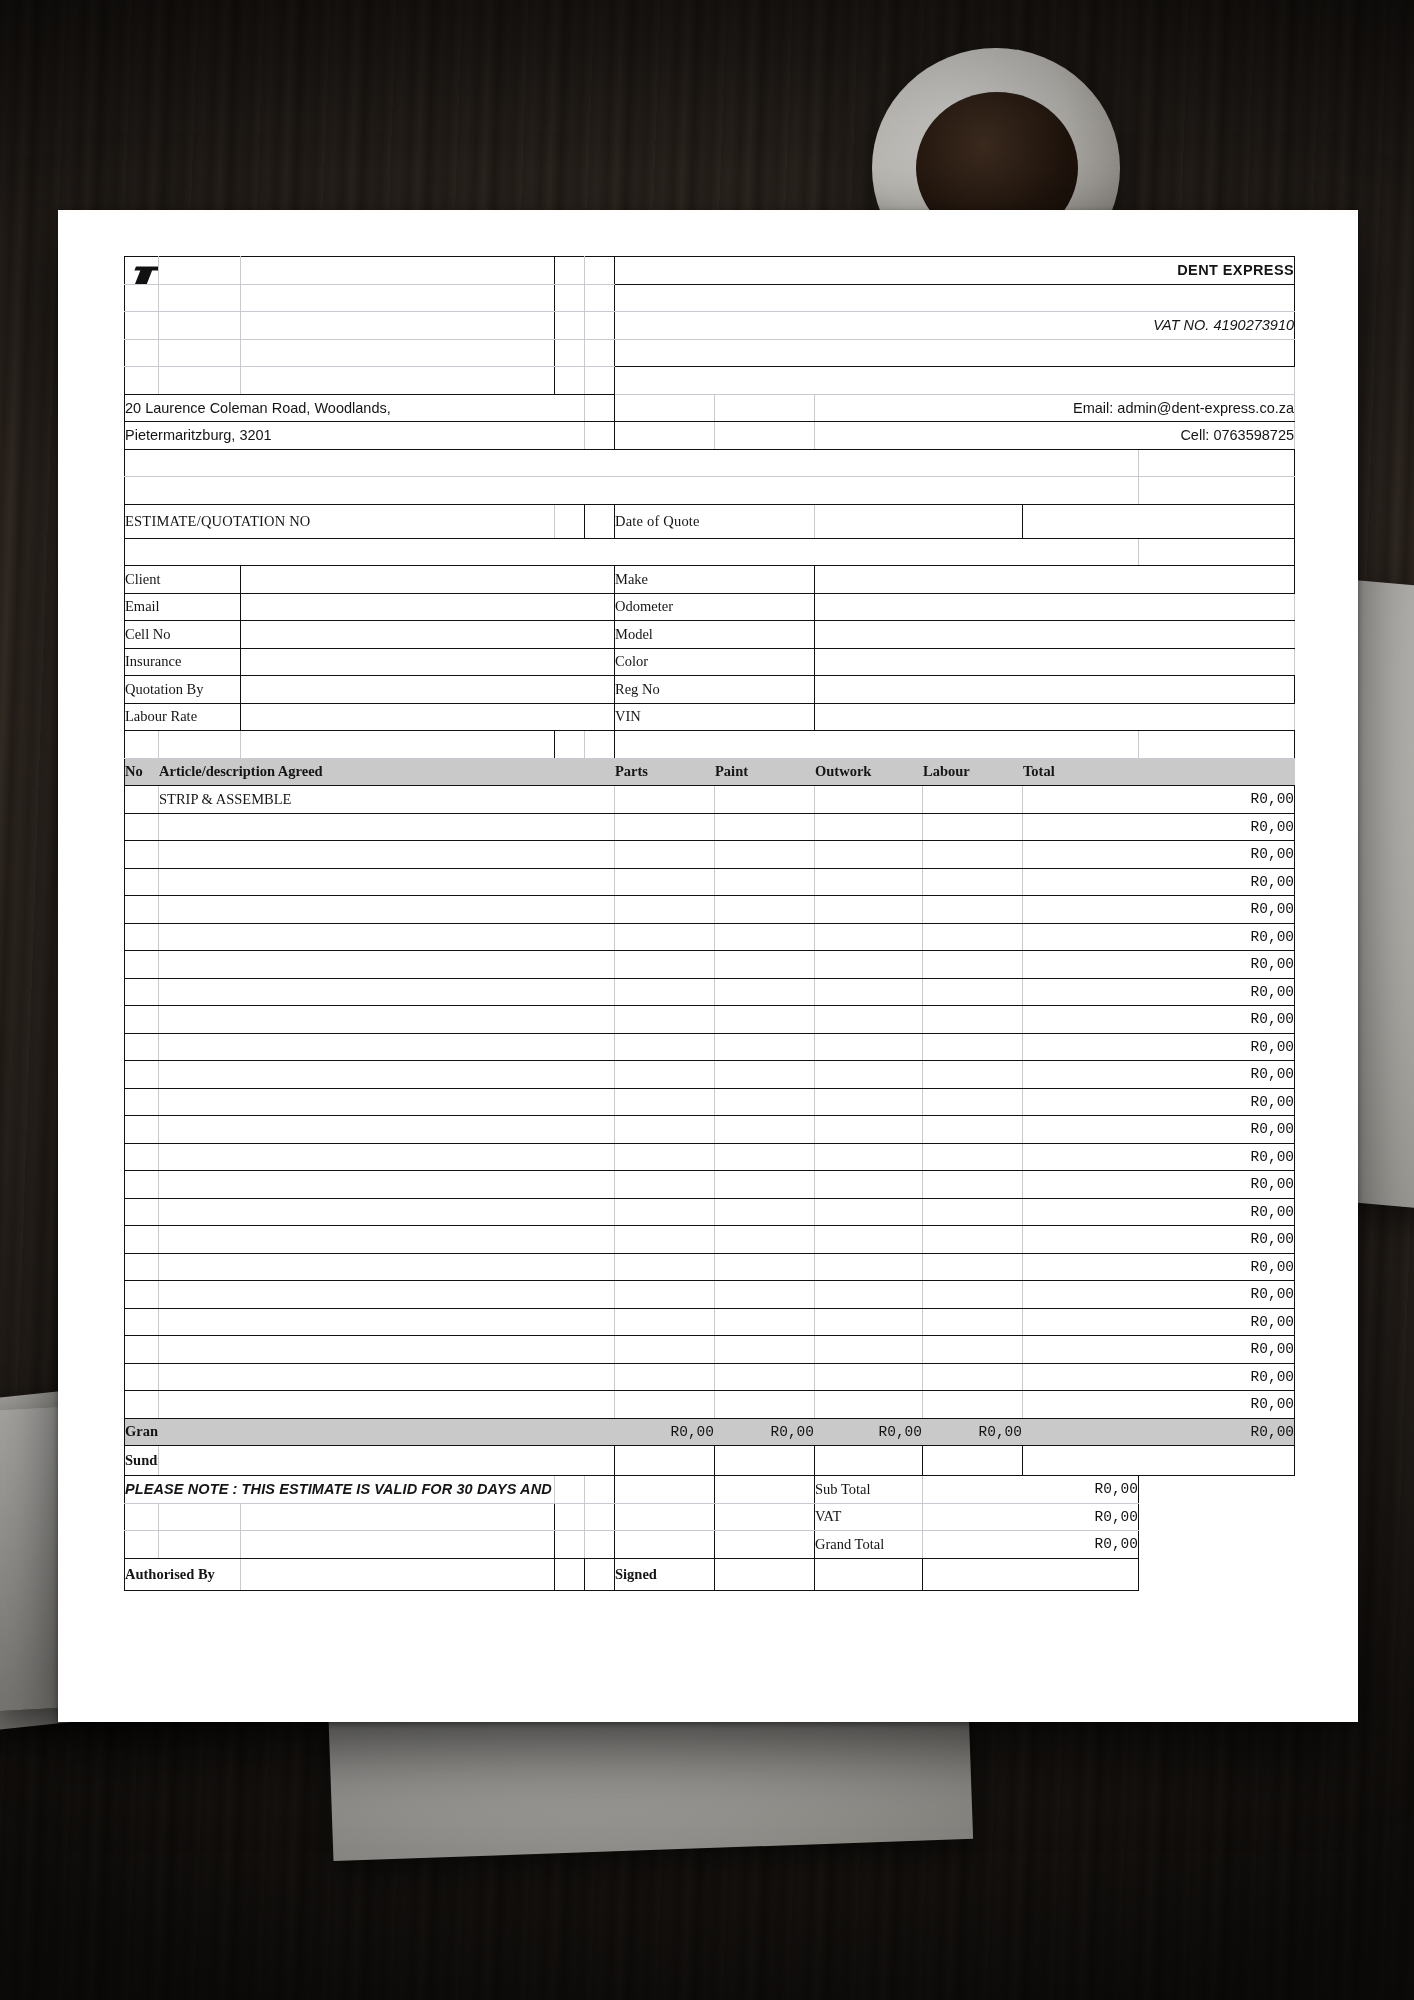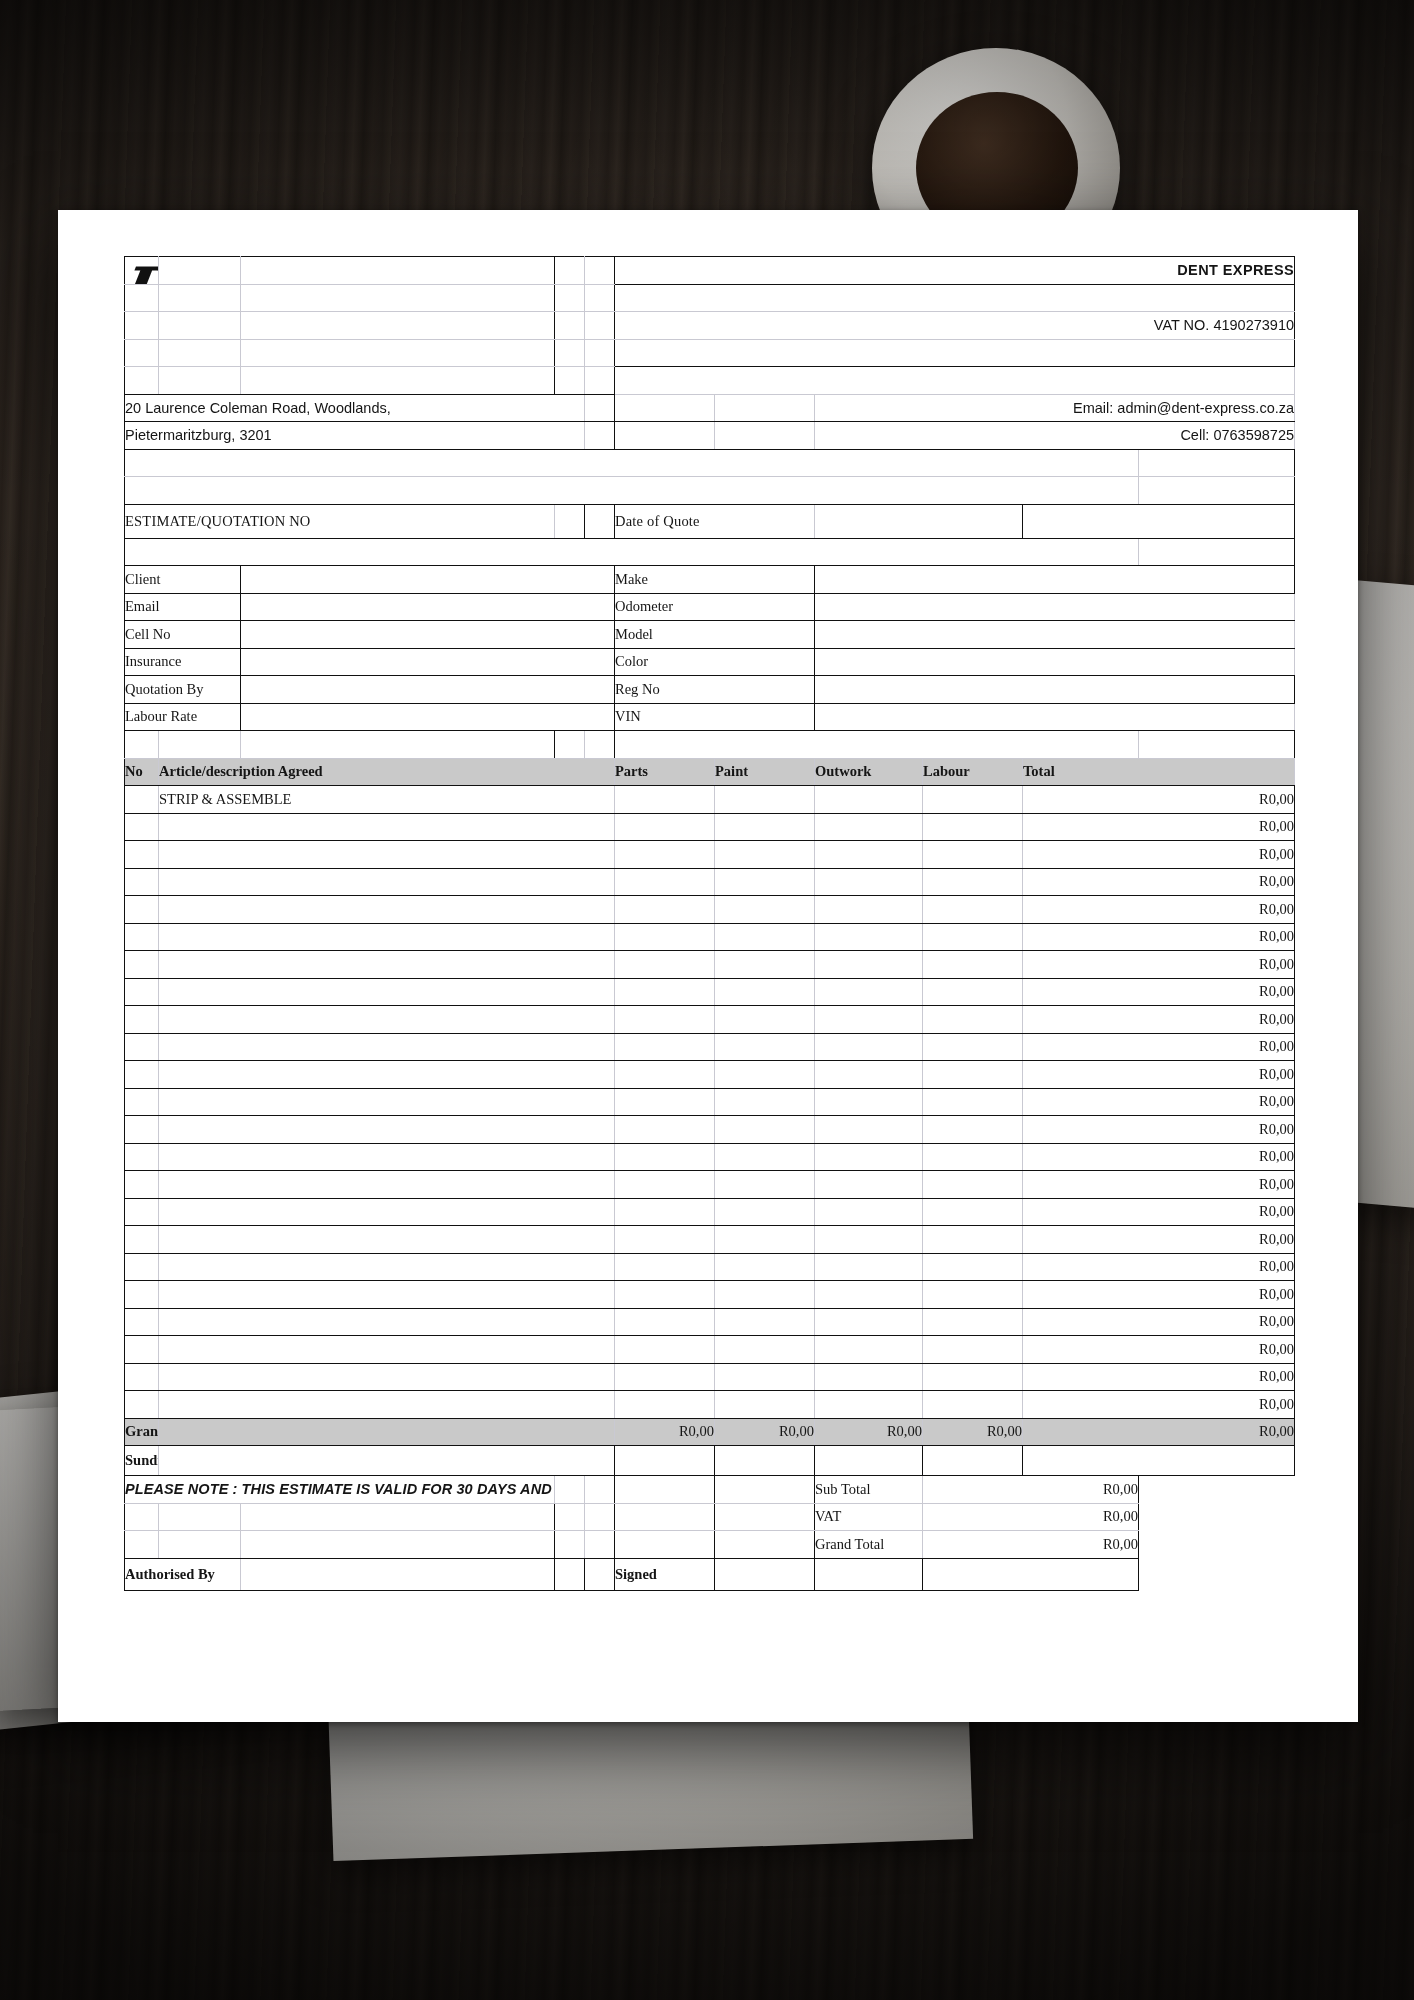--- a/index.html
+++ b/index.html
@@ -135,20 +135,21 @@
     font-size:18px;
     letter-spacing:.4px;
   }
   .regline{
     font-family:"Liberation Sans", sans-serif;
     font-size:14px;
   }
   .vatline{
     font-family:"Liberation Sans", sans-serif;
     font-size:14px;
+    font-style:italic;
     margin-left:18px;
   }
   .addr{
     font-family:"Liberation Sans", sans-serif;
     font-size:13.5px;
   }
   .contact{
     font-family:"Liberation Sans", sans-serif;
     font-size:13.5px;
   }
@@ -164,21 +165,21 @@
   .strip{
     font-size:19px;
   }
   .note{
     font-family:"Liberation Sans", sans-serif;
     font-style:italic;
     font-weight:bold;
     font-size:10px;
     letter-spacing:.1px;
   }
-  .money{ font-size:15px; }
+  .money{ font-size:15px;font-family:Liberation Mono, monospace; }
   .totrow td{ height:28px; }
 </style>
 </head>
 <body>
 
 <div id="desk-backdrop"></div>
 <div id="paper-stack-left"></div>
 <div id="paper-stack-left2"></div>
 <div id="device-right"></div>
 <div id="paper-right"></div>

